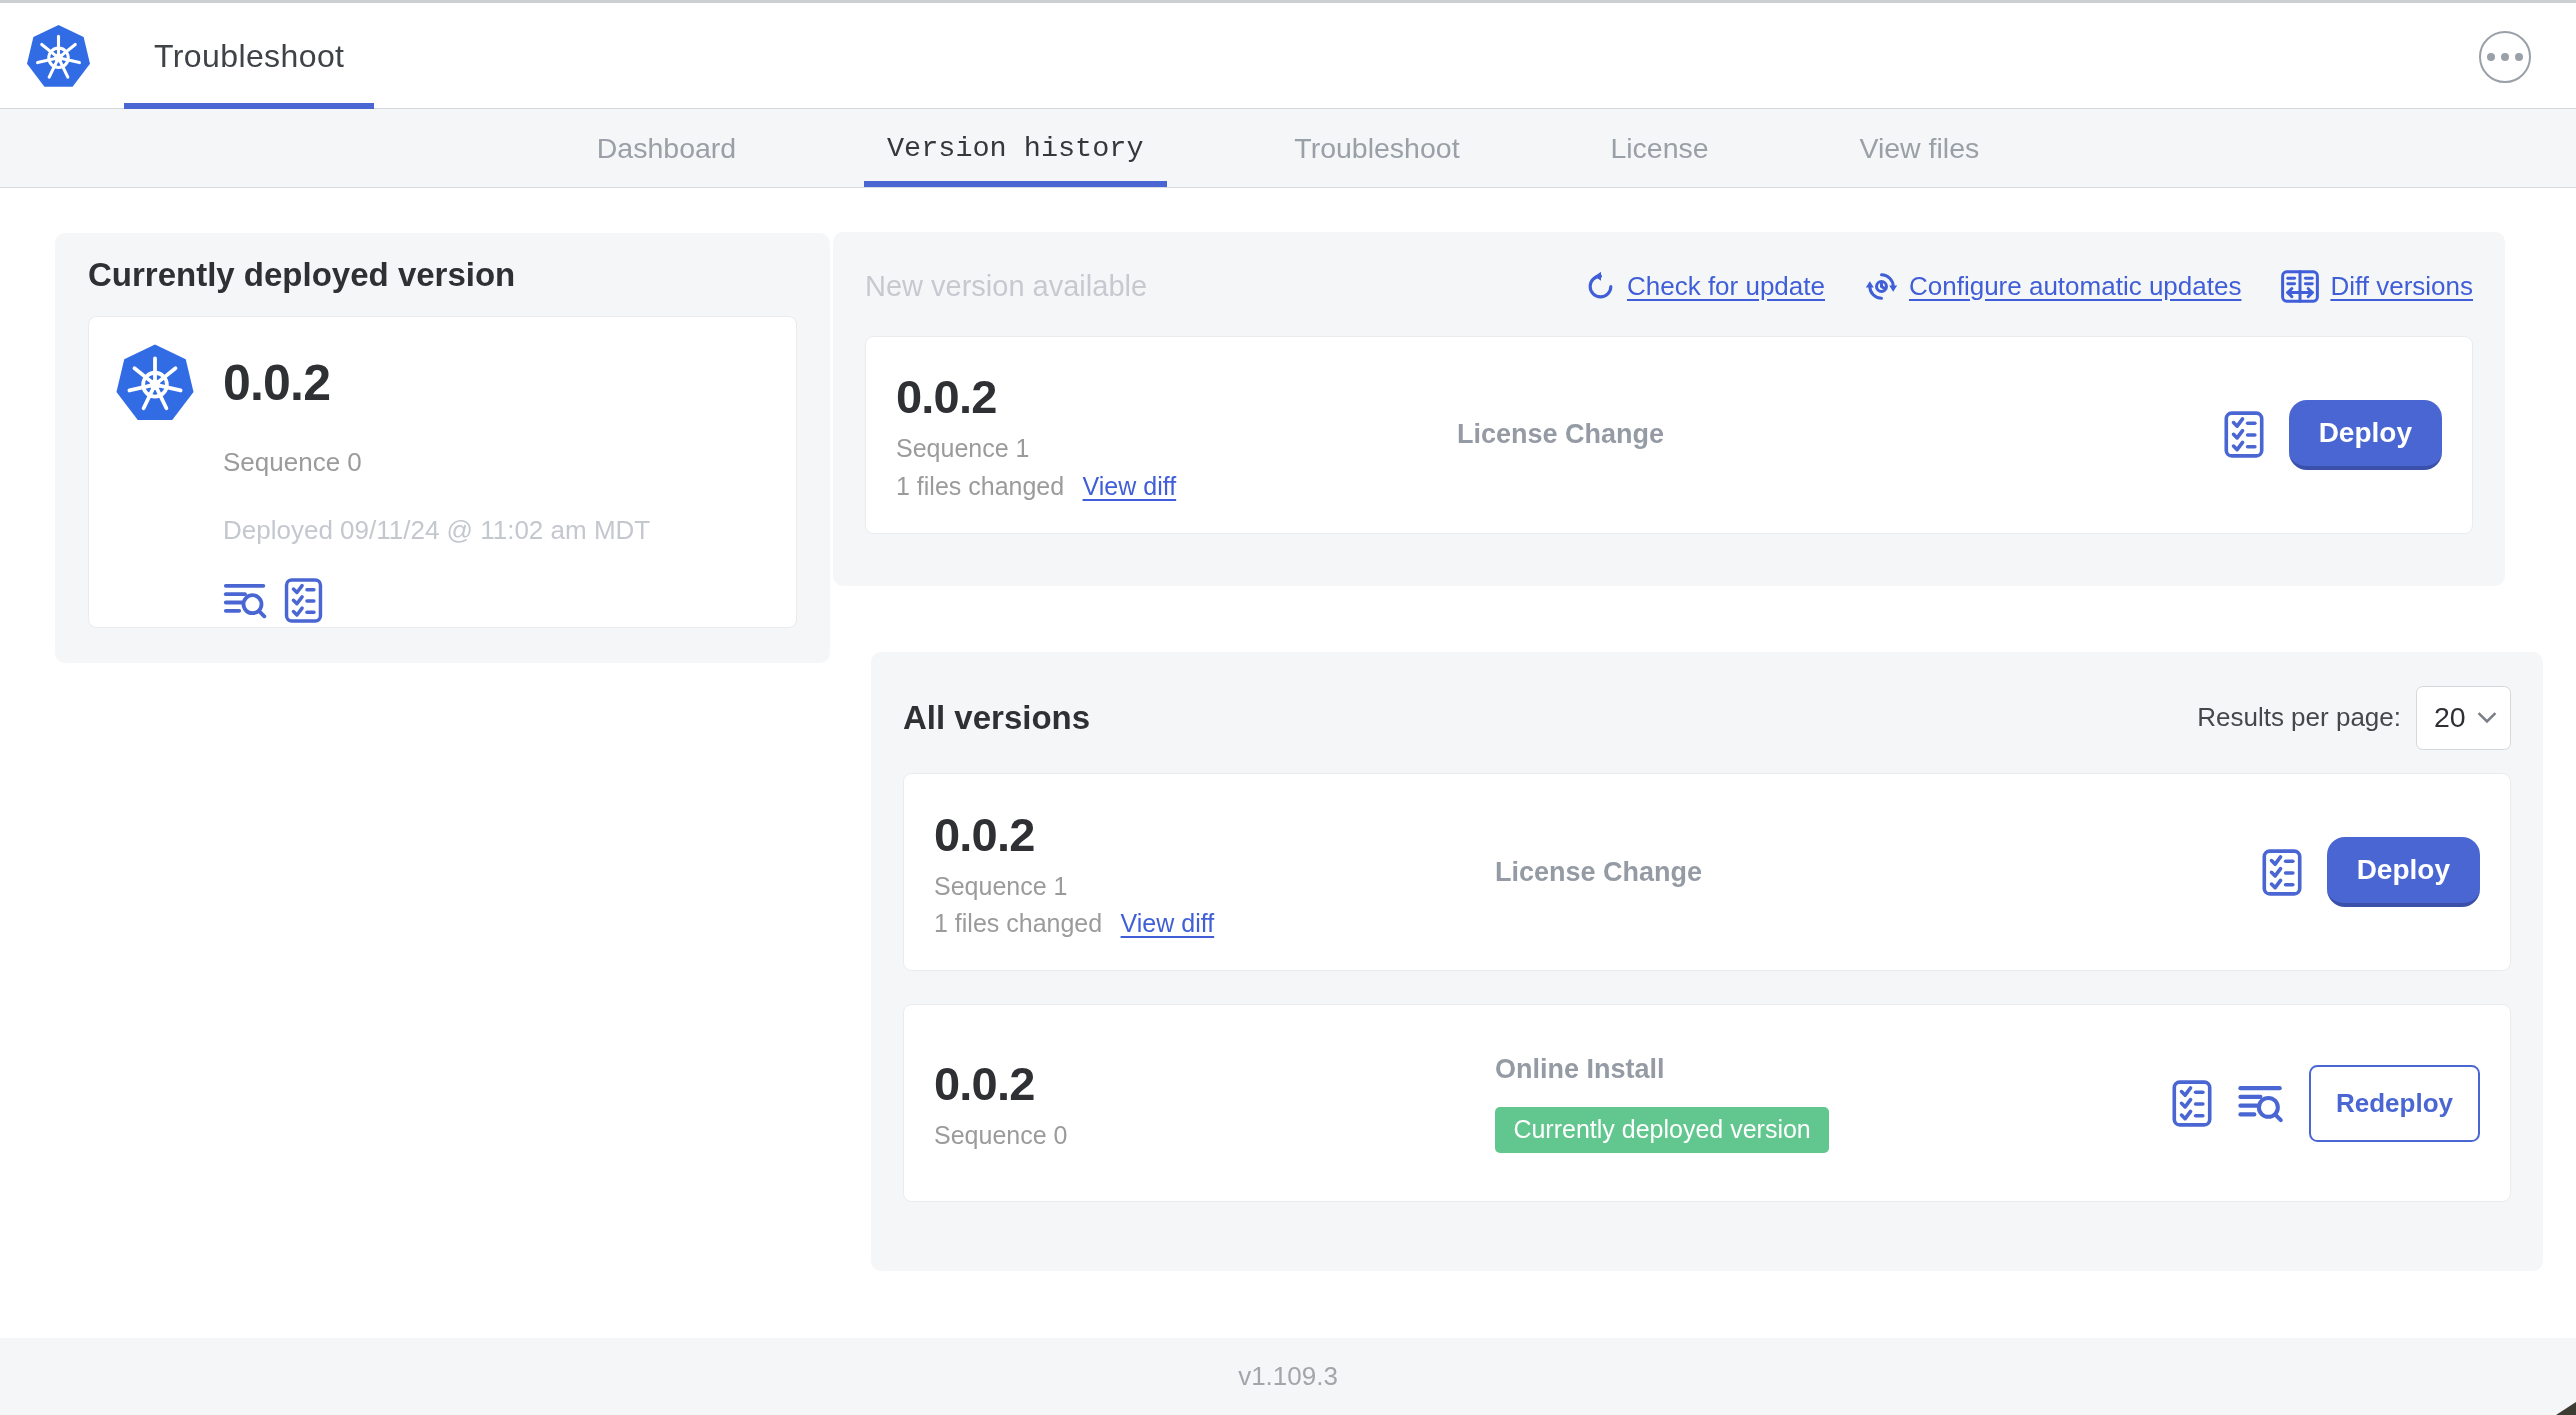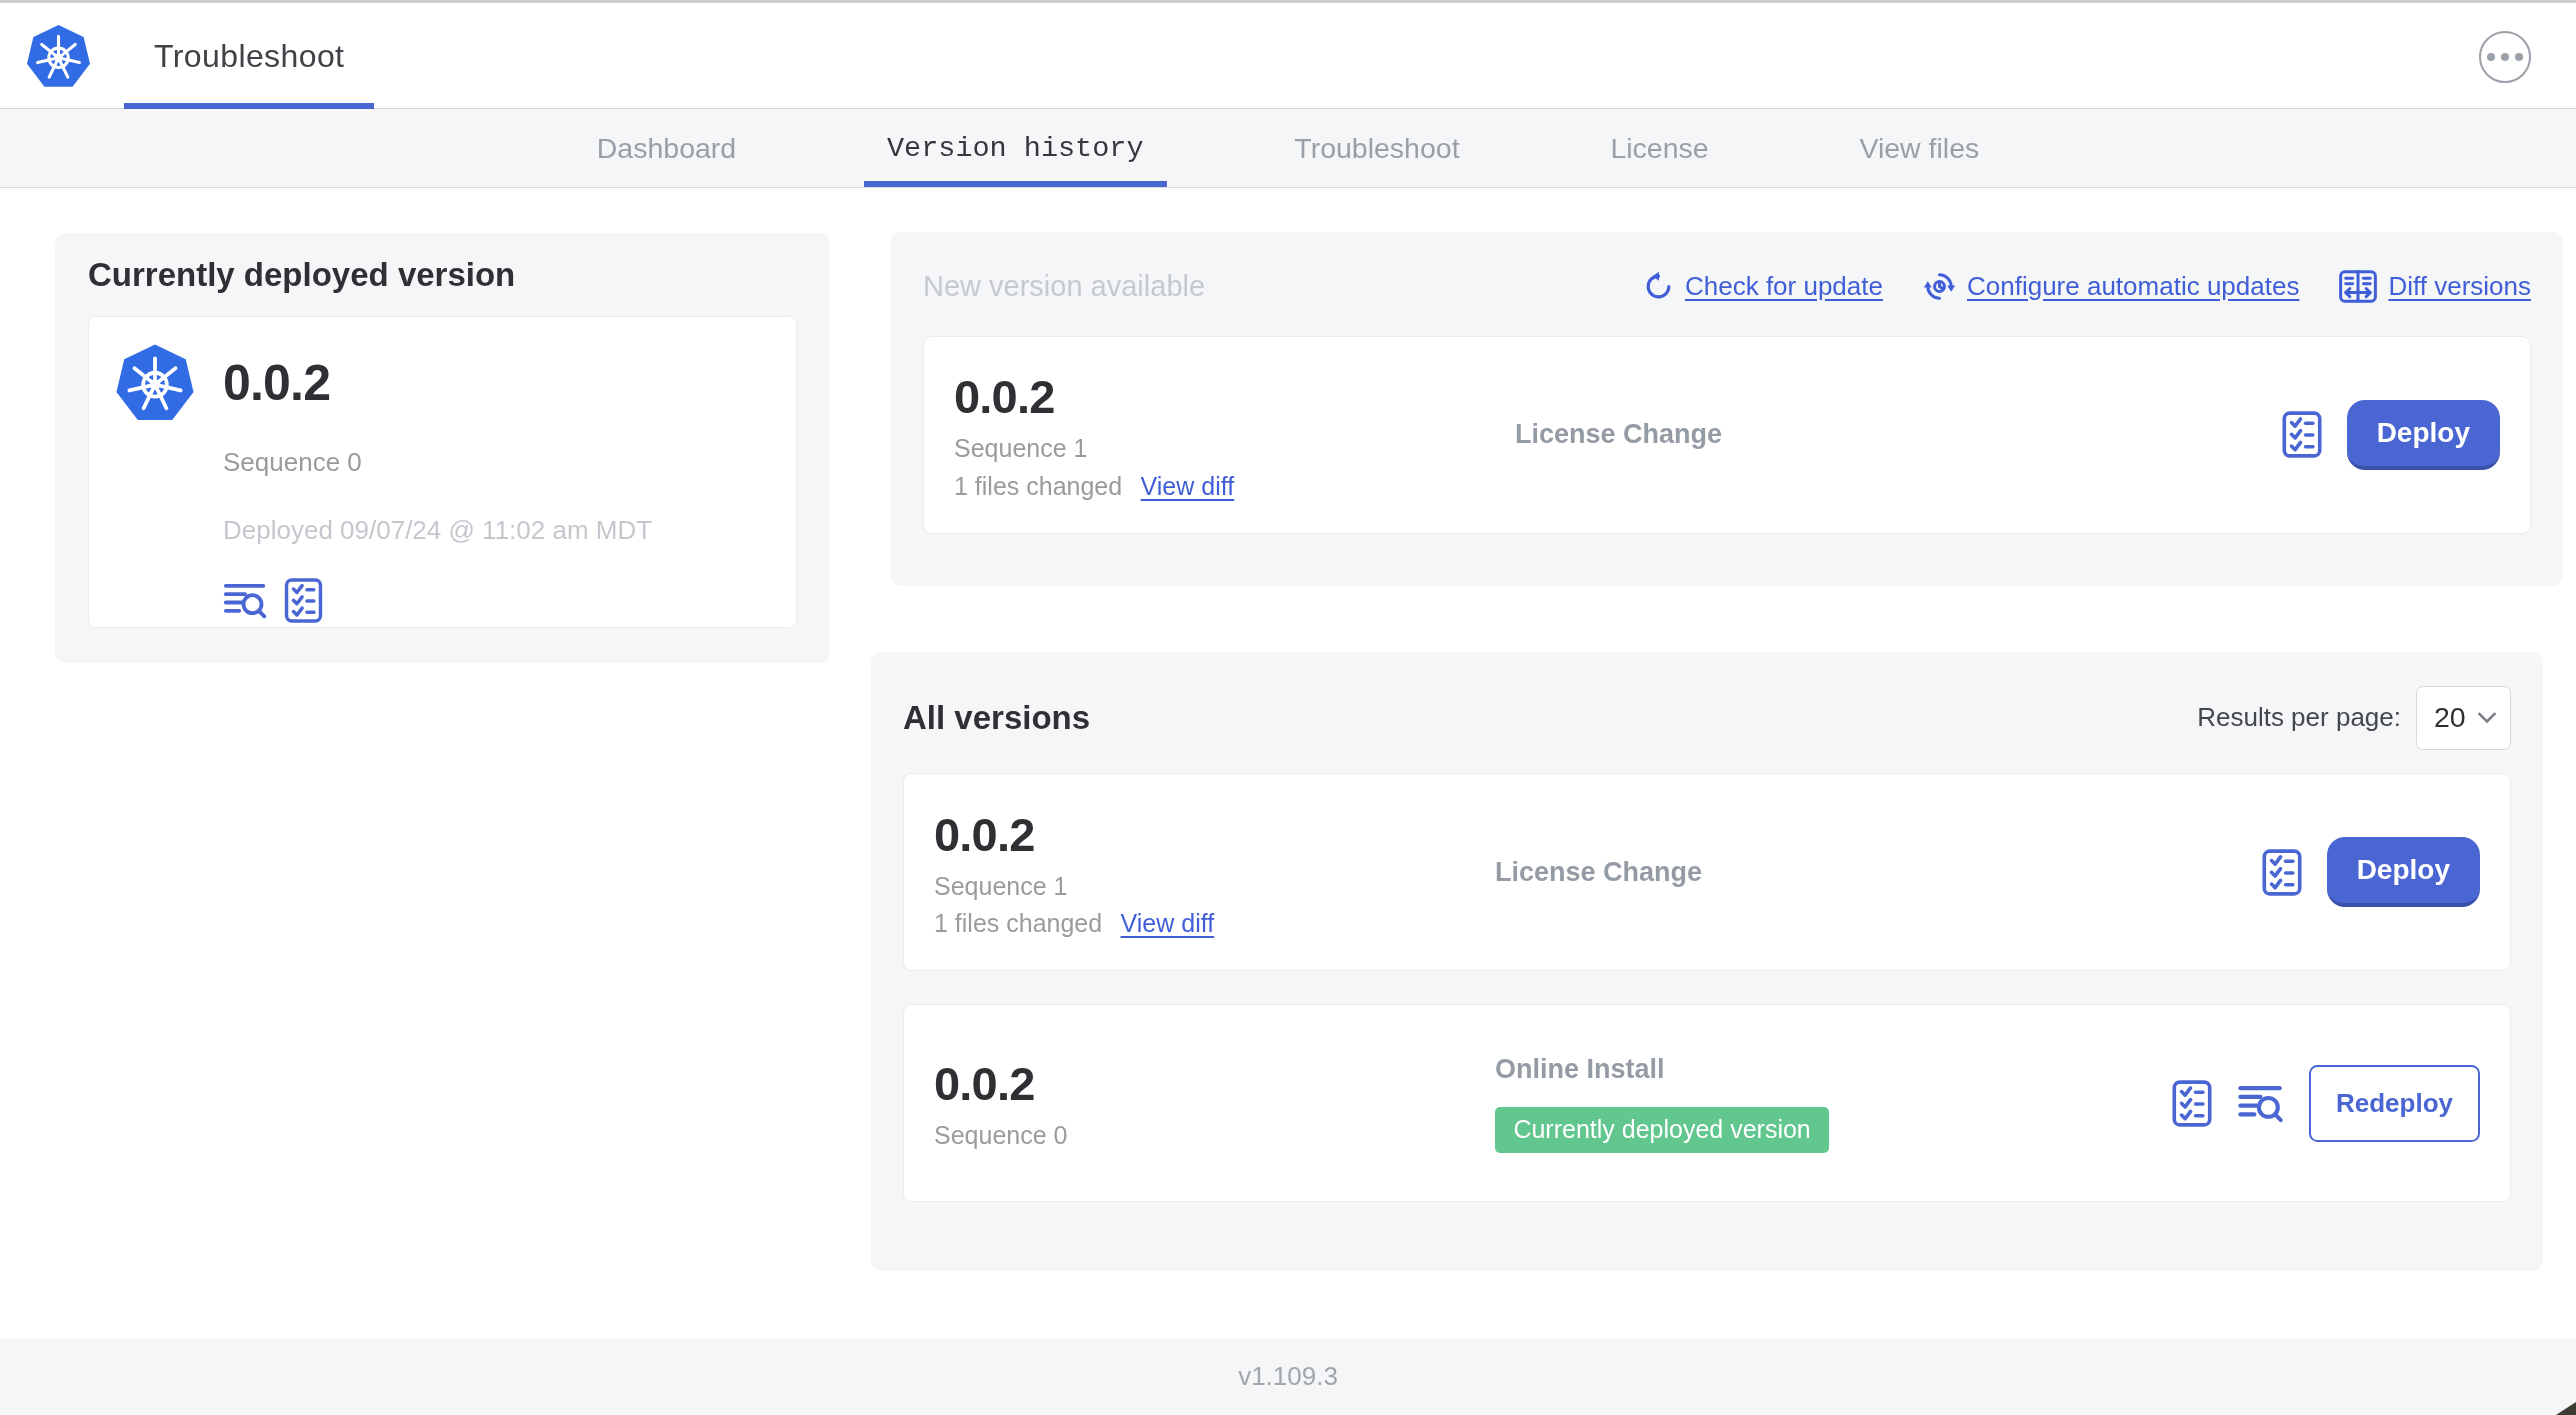--- a/index.html
+++ b/index.html
@@ -24,21 +24,21 @@
 
   
   .tab-strip { height:79px; background:#f5f6f8; border-bottom:1.7px solid #d9dcdf; display:flex; justify-content:center; gap:104px; }
   .tab { display:flex; align-items:center; padding:0 23.4px; font-size:28.5px; color:#9aa0a8; position:relative; cursor:pointer; white-space:nowrap; }
   .tab.active { color:#35373c;font-family:Liberation Mono, monospace; }
   .tab.active::after { content:""; position:absolute; left:0; right:0; bottom:0; height:5.9px; background:#4a66d2; }
 
   
   .panel { position:absolute; background:#f5f6f8; border-radius:10px; }
   .panel-left   { left:55px;  top:233px; width:775px;  height:430px; }
-  .panel-nv     { left:891px; top:232px; width:1672px; height:354px; padding:28.5px 32px; }
+  .panel-nv     { left:833px; top:232px; width:1672px; height:354px; padding:28.5px 32px; }
   .panel-av     { left:871px; top:652px; width:1672px; height:619px; padding:33px 32px; }
 
   .section-heading { font-size:33px; font-weight:700; color:#2e3034; }
 
   
   .panel-left .section-heading { margin:23.4px 0 0 33px; }
   .cv-card { margin:22px 33px 0 33px; height:312px; background:#fff; border:0.8px solid #e9ebee; border-radius:8.4px; padding:23.4px 25px; }
   .cv-top { display:flex; align-items:center; gap:27px; }
   .k8s-logo-lg { width:82px; height:84px; flex:0 0 auto; }
   .cv-version { font-size:50px; font-weight:800; color:#2e3034; letter-spacing:-0.8px; }
@@ -144,21 +144,21 @@
           <line x1="50" y1="52" x2="63.9" y2="80.8"></line>
           <line x1="50" y1="52" x2="81.2" y2="59.1"></line>
           <line x1="50" y1="52" x2="75" y2="32"></line>
         </g>
         <circle cx="50" cy="52" r="6.5" fill="#ffffff"></circle>
       </svg>
       <div class="cv-version">0.0.2</div>
     </div>
     <div class="cv-sub">
       <div class="cv-seq">Sequence 0</div>
-      <div class="cv-deployed">Deployed 09/07/24 @ 11:02 am MDT</div>
+      <div class="cv-deployed">Deployed 09/11/24 @ 11:02 am MDT</div>
       <div class="cv-icons">
         <span class="icon-btn">
           <svg width="44" height="40" viewBox="0 0 26 24" fill="none" stroke="#4a66d2" stroke-width="2.3" stroke-linecap="round">
             <line x1="1.5" y1="3.5" x2="24" y2="3.5"></line>
             <line x1="1.5" y1="8.5" x2="13" y2="8.5"></line>
             <line x1="1.5" y1="13.5" x2="11" y2="13.5"></line>
             <line x1="1.5" y1="18.5" x2="9.5" y2="18.5"></line>
             <circle cx="17.5" cy="14.5" r="5.4"></circle>
             <line x1="21.6" y1="18.8" x2="24.6" y2="21.8"></line>
           </svg>

